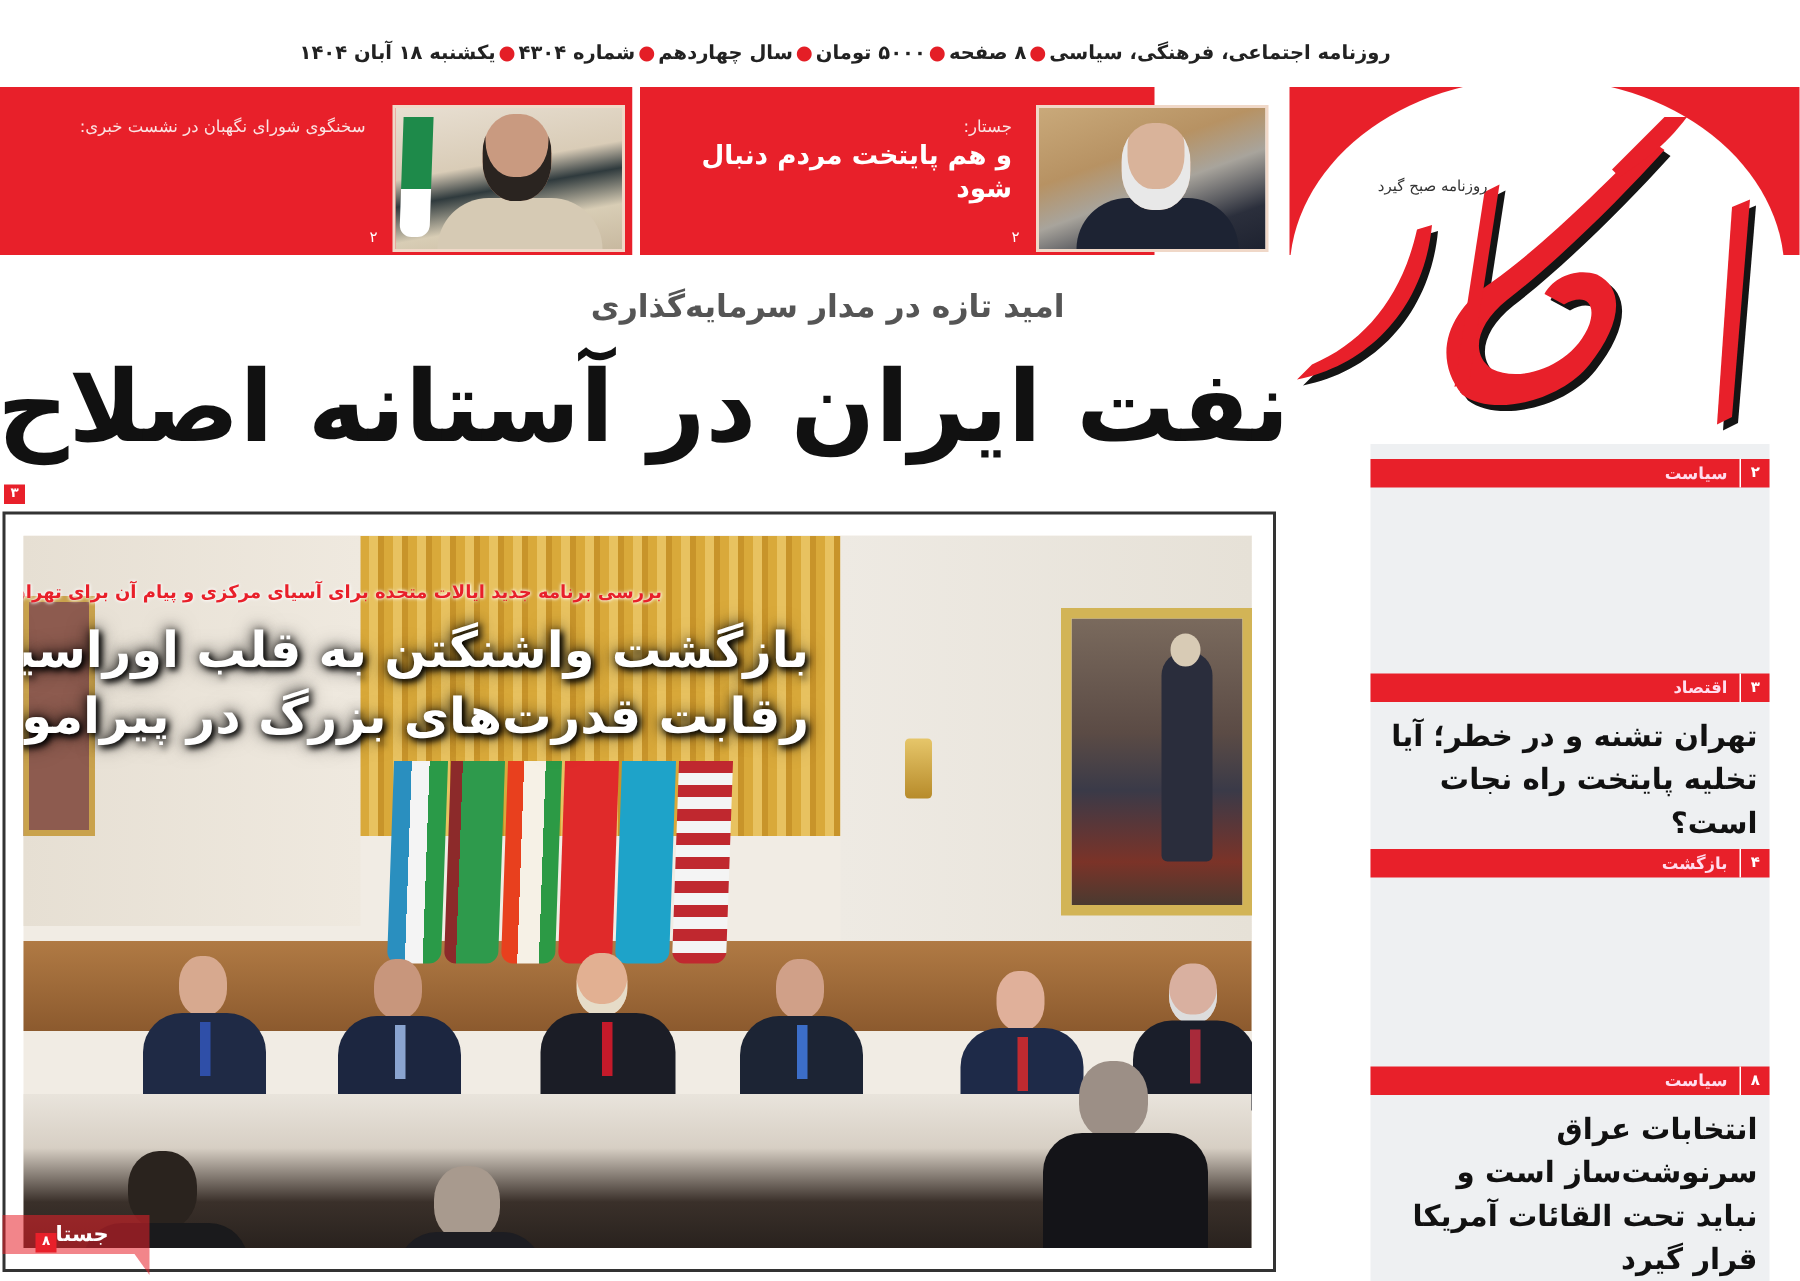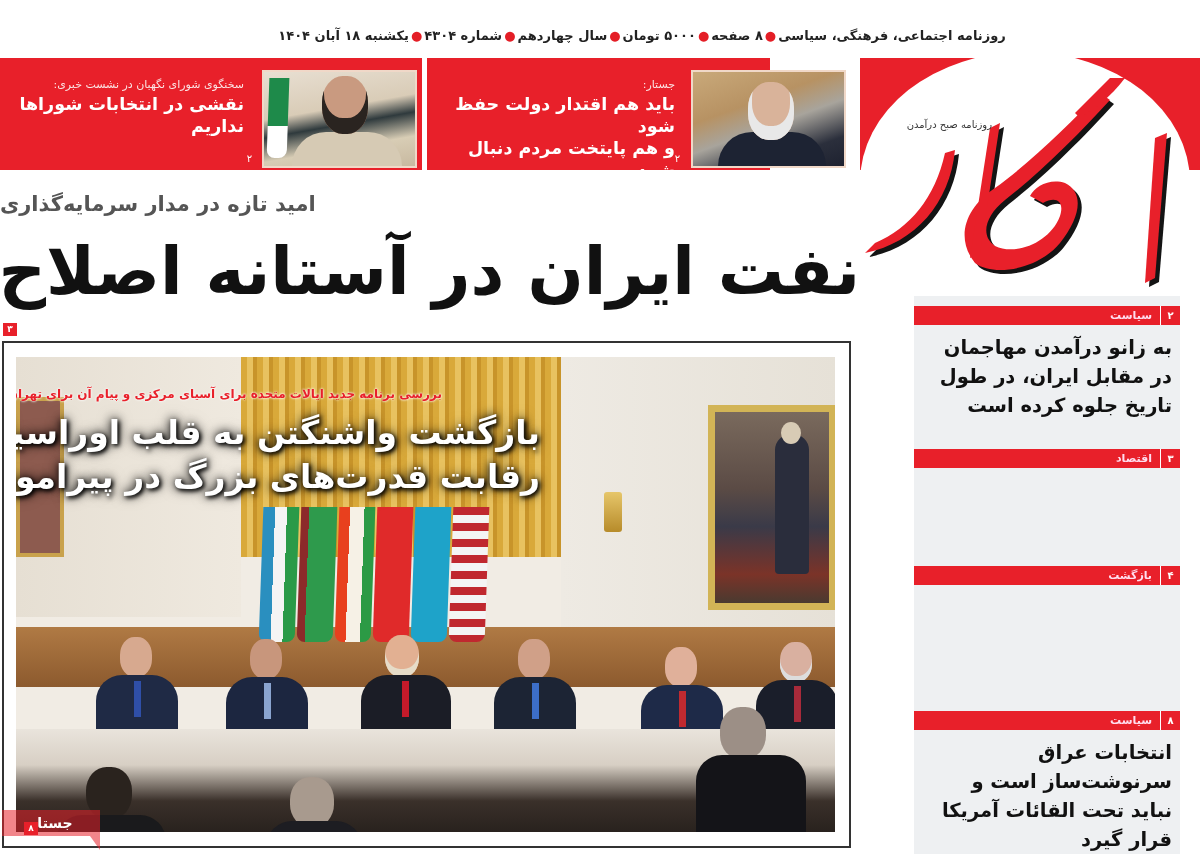--- a/index.html
+++ b/index.html
@@ -1,21 +1,21 @@
 <!DOCTYPE html>
 <html><head>
   <meta charset="utf-8">
   <style>
     * { margin: 0; padding: 0; box-sizing: border-box; }
     html, body { width: 1200px; height: 854px; overflow: hidden; background: #ffffff; }
     body { font-family: "DejaVu Sans", sans-serif; direction: rtl; position: relative; color: #1a1a1a; }
 
     .dateline {
       position: absolute; top: 28px; right: 0; left: 200px; height: 22px;
-      font-size: 13px; font-weight: bold; color: #222; text-align: center;
+      font-size: 13px; font-weight: bold; color: #222; text-align: left;
       padding-right: 116px; white-space: nowrap; letter-spacing: -0.3px;
     }
     .dateline .dot { color: #e41e26; margin: 0 2px; }
 
     
     .redbar {
       position: absolute; top: 58px; height: 112px; background: #e8202a;
     }
     .redbar.right { right: 0; width: 340px; }
     .redbar.mid { right: 430px; width: 344px; }
@@ -60,21 +60,21 @@
     .teaser.mid .text { right: 175px; width: 235px; }
     .teaser.left .text { right: 178px; width: 238px; }
     .teaser .kicker { font-size: 11px; color: #fbe4e4; }
     .teaser .headline { font-size: 17.5px; font-weight: bold; line-height: 22px; margin-top: 2px; }
     .teaser .pageref { position: absolute; bottom: 6px; font-size: 10px; color: #fff; }
     .teaser.mid .pageref { right: 170px; }
     .teaser.left .pageref { right: 170px; }
 
     
     .supertitle {
-      position: absolute; top: 192px; left: 0; width: 860px; text-align: left;
+      position: absolute; top: 192px; left: 0; width: 860px; text-align: right;
       font-size: 21px; font-weight: bold; color: #555; padding-right: 150px;
     }
     .main-headline {
       position: absolute; top: 222px; left: 10px; width: 850px; text-align: center;
       font-size: 66px; font-weight: bold; color: #111; letter-spacing: -2px; line-height: 100px; white-space: nowrap;
     }
     .badge {
       position: absolute; background: #e8202a; color: #fff; font-size: 9px; font-weight: bold;
       width: 14px; height: 13px; line-height: 13px; text-align: center;
     }
@@ -165,51 +165,46 @@
       <path d="M90 75 C80 120 55 150 20 165 L10 175 C60 165 95 125 100 72 Z"></path>
     </g>
     <g fill="#e8202a">
       <path d="M300 60 L312 55 L300 200 L290 205 Z"></path>
       <path d="M245 15 C215 45 175 85 140 110 C110 130 100 160 120 185 C140 200 185 190 205 165 C225 140 230 115 210 105 C195 100 180 108 175 118 L188 125 C200 118 210 122 205 138 C195 165 160 178 140 168 C125 158 130 138 150 122 C185 95 225 55 255 22 Z"></path>
       <path d="M135 50 L145 45 L125 175 L115 180 Z"></path>
       <path d="M90 75 C80 120 55 150 20 165 L10 175 C60 165 95 125 100 72 Z"></path>
       <path d="M255 0 L270 0 C255 20 240 30 225 40 L220 35 Z"></path>
     </g>
   </svg>
-  <div class="logo-tagline">روزنامه صبح درآمدن</div>
+  <div class="logo-tagline">روزنامه صبح گیرد</div>
 </div>
 
 <div class="teaser mid">
   <div class="photo">
     <div class="suit"></div>
     <div class="face"></div>
   </div>
   <div class="text">
     <div class="kicker">جستار:</div>
     <div class="headline">
-      <div>باید هم اقتدار دولت حفظ شود</div>
       <div>و هم پایتخت مردم دنبال شود</div>
     </div>
   </div>
   <div class="pageref">۲</div>
 </div>
 <div class="white-sep"></div>
 
 <div class="teaser left">
   <div class="photo">
     <div class="flag"></div>
     <div class="suit"></div>
     <div class="face"></div>
   </div>
   <div class="text">
     <div class="kicker">سخنگوی شورای نگهبان در نشست خبری:</div>
-    <div class="headline">
-      <div>نقشی در انتخابات شوراها</div>
-      <div>نداریم</div>
-    </div>
   </div>
   <div class="pageref">۲</div>
 </div>
 
 <div class="supertitle">امید تازه در مدار سرمایه‌گذاری</div>
 <div class="main-headline">نفت ایران در آستانه اصلاح مالی</div>
 <div class="badge" style="left:3px; top:323px;">۳</div>
 
 <div class="photo-frame">
   <div class="photo-inner">
@@ -288,28 +283,28 @@
 <div class="badge" style="left:24px; top:822px;">۸</div>
 
 <div class="sidebar">
   <div class="panel-bg"></div>
 
   <div class="side-item" style="top:10px;">
     <div class="side-head">
       <span class="num">۲</span>
       <span class="sect">سیاست</span>
     </div>
-    <div class="side-title">به زانو درآمدن مهاجمان در مقابل ایران، در طول تاریخ جلوه کرده است</div>
   </div>
 
   <div class="side-item" style="top:153px;">
     <div class="side-head">
       <span class="num">۳</span>
       <span class="sect">اقتصاد</span>
     </div>
+    <div class="side-title">تهران تشنه و در خطر؛ آیا تخلیه پایتخت راه نجات است؟</div>
   </div>
 
   <div class="side-item" style="top:270px;">
     <div class="side-head">
       <span class="num">۴</span>
       <span class="sect">بازگشت</span>
     </div>
   </div>
 
   <div class="side-item" style="top:415px;">

